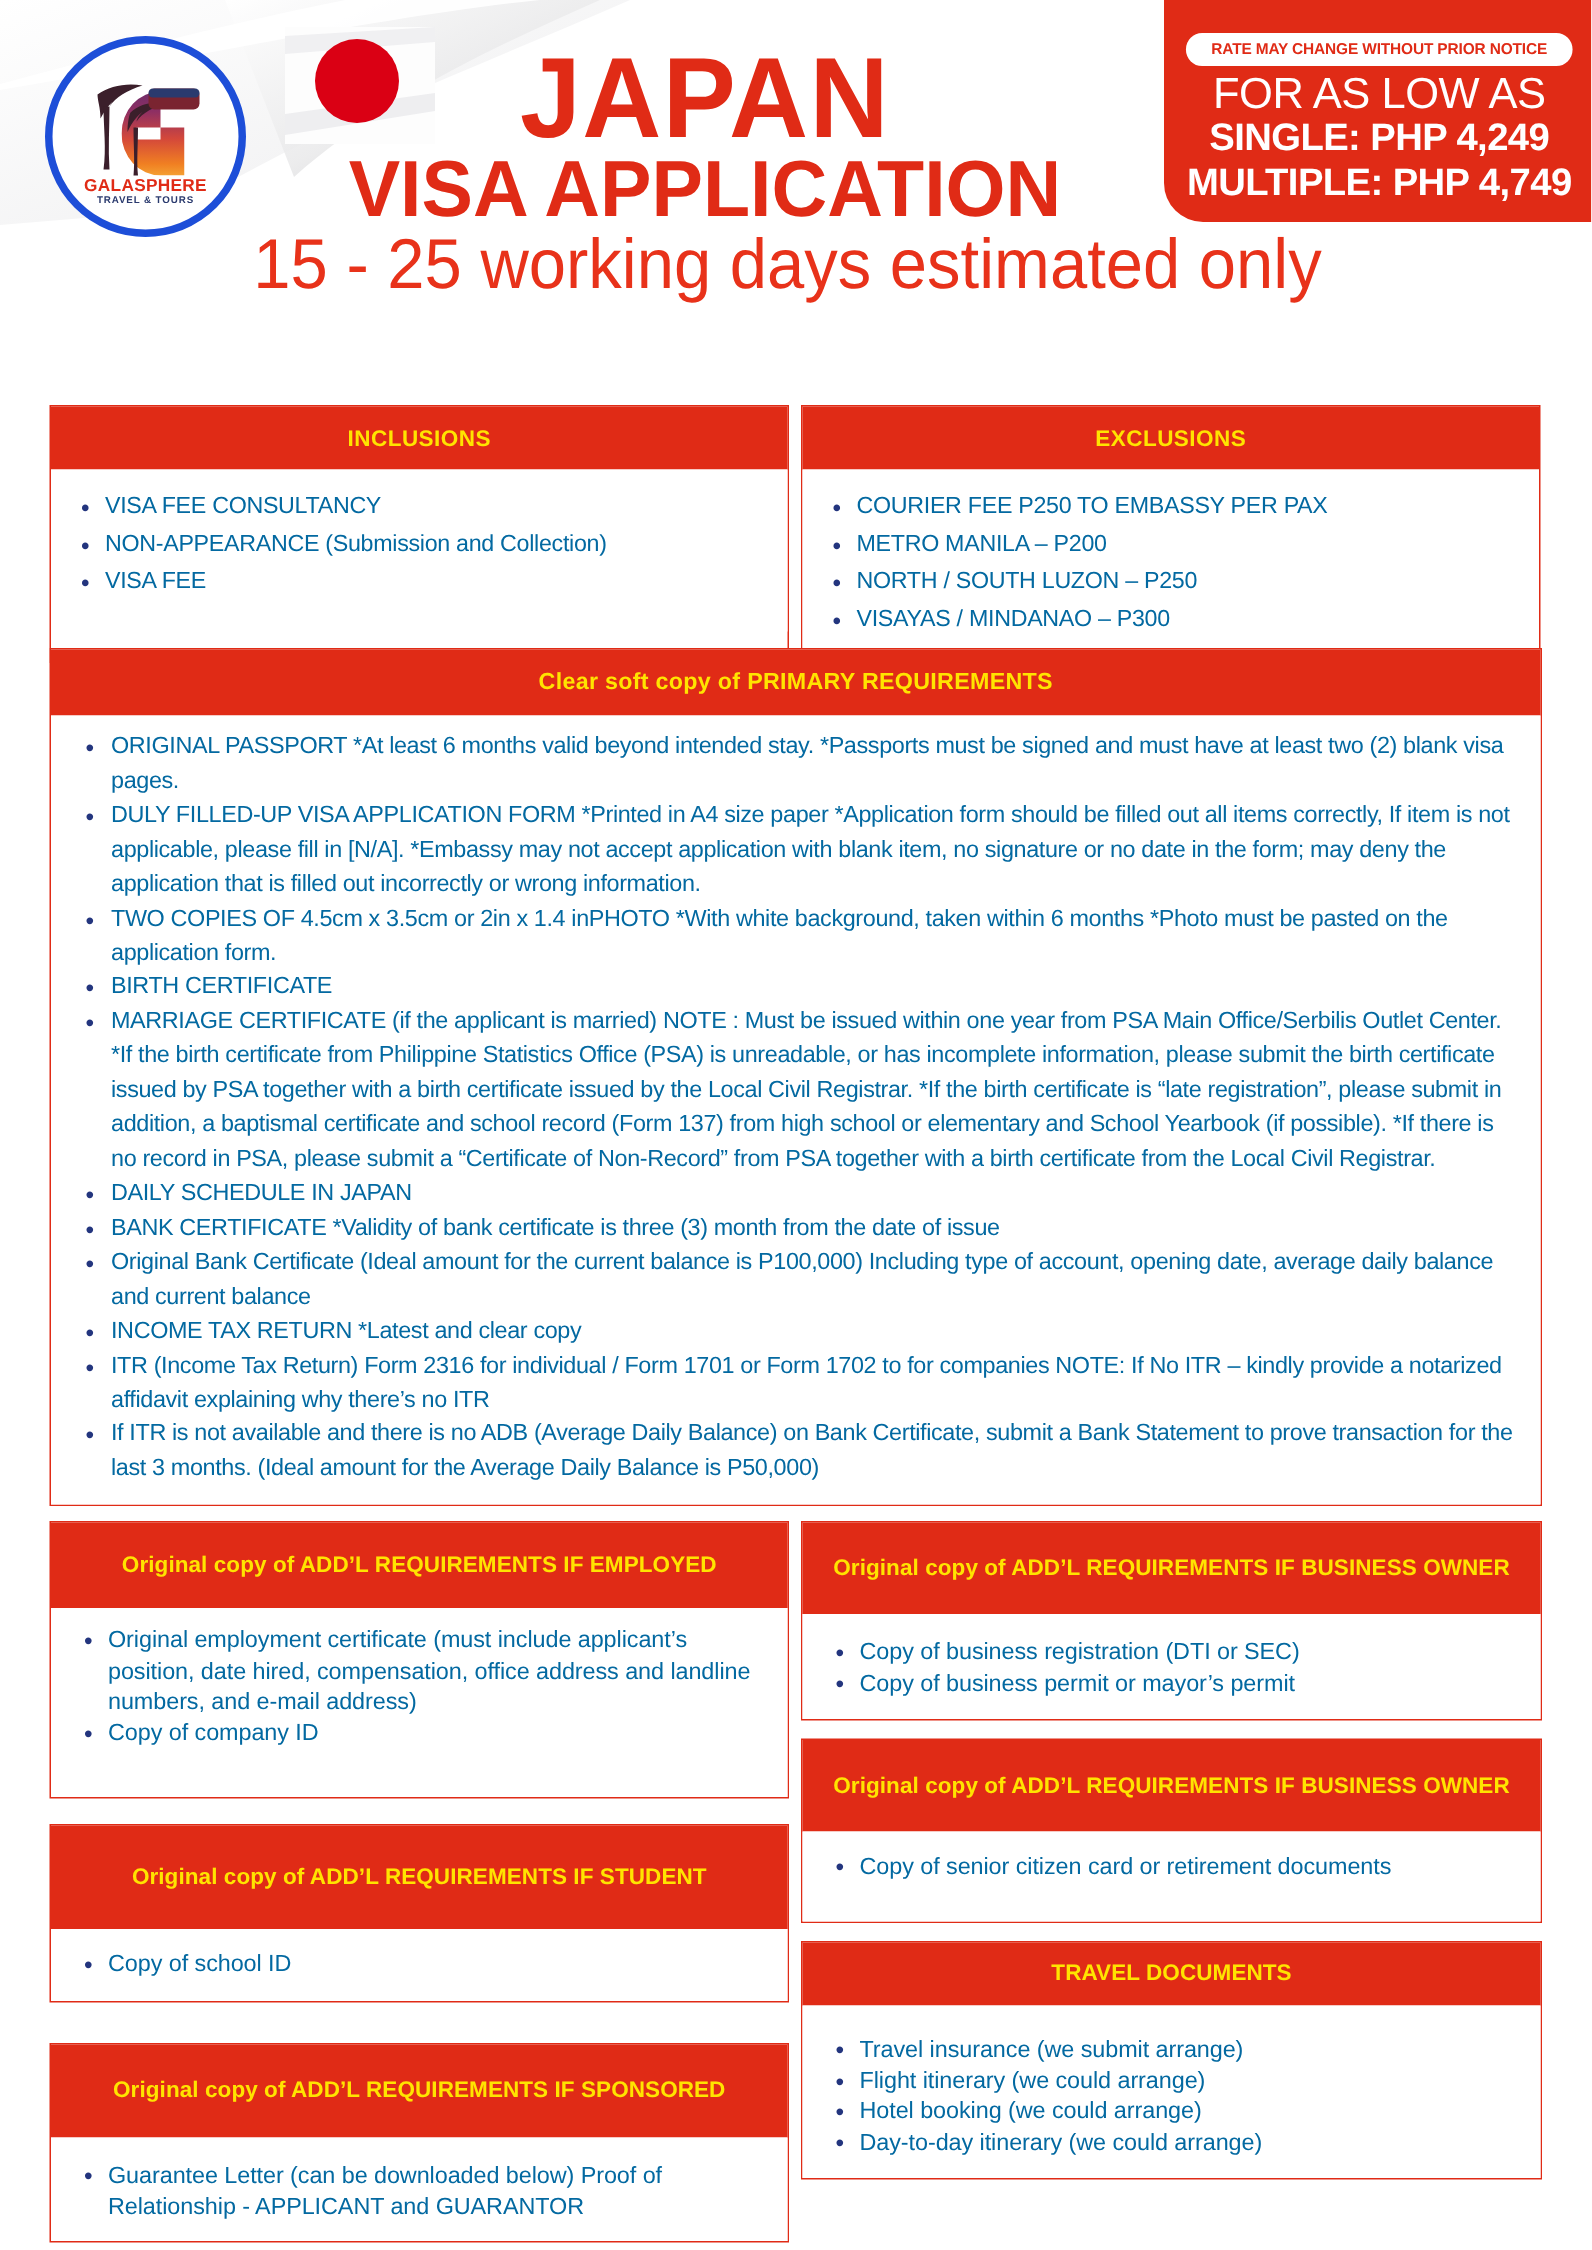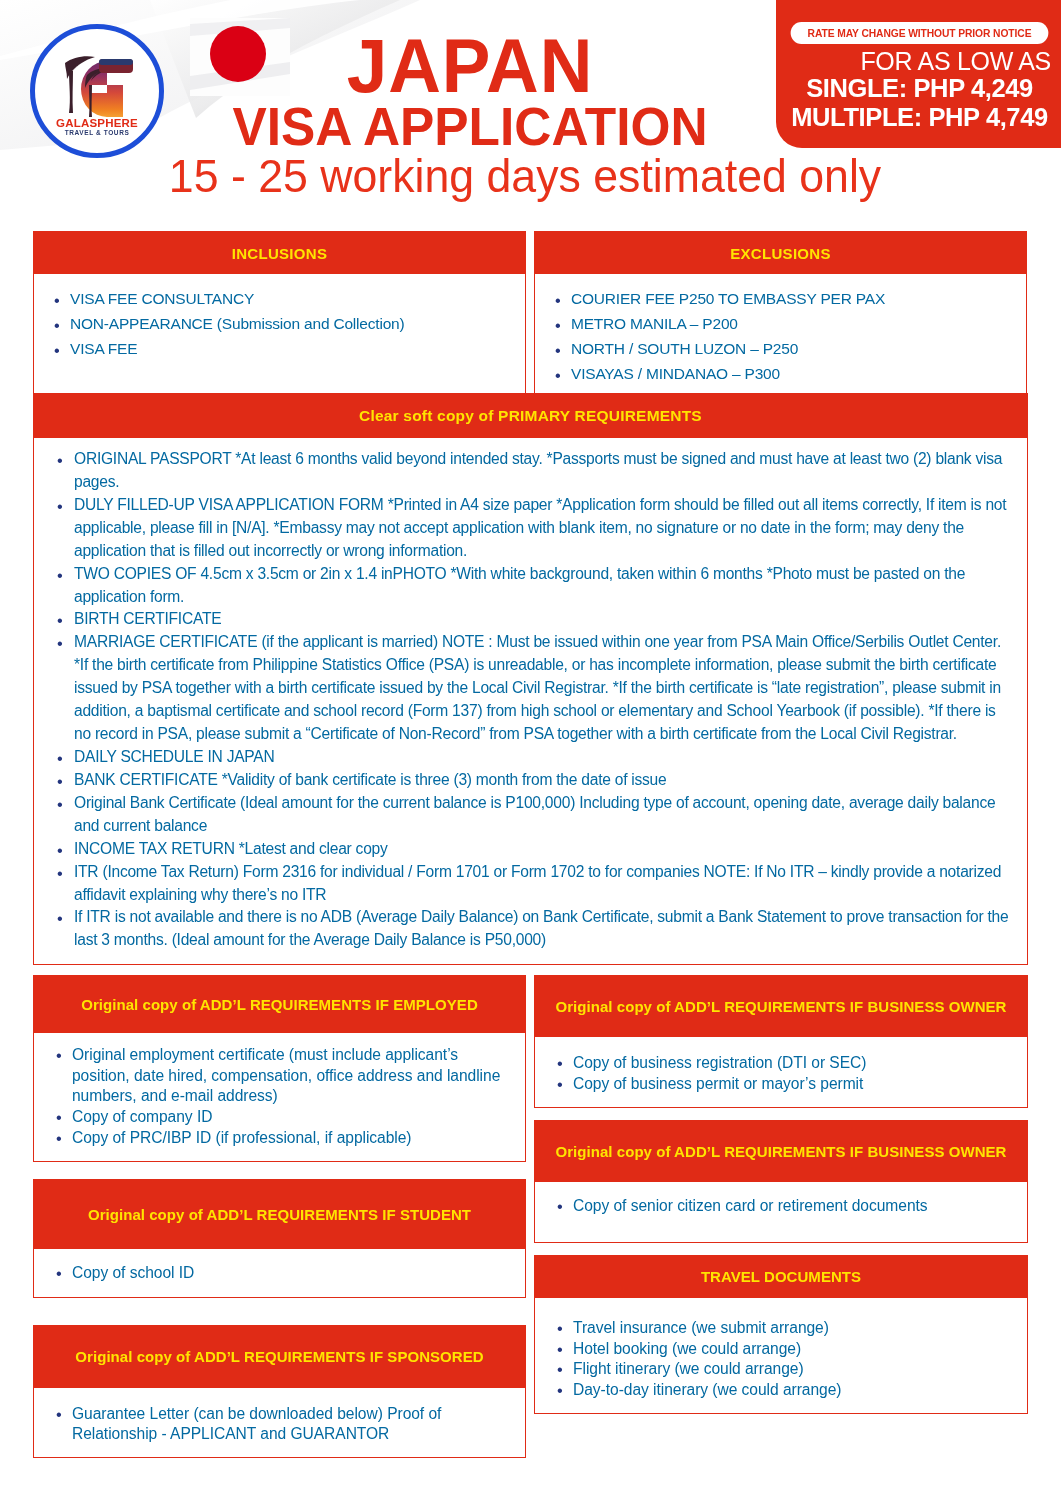--- a/index.html
+++ b/index.html
@@ -54,32 +54,32 @@
     padding: 8px 10px 6px 12px;
   }
   .rate-pill {
     background: #fff; color: #E02B16;
     border-radius: 14px; height: 22px;
     display: flex; align-items: center; justify-content: center;
     font-size: 10.5px; font-weight: 700; letter-spacing: -0.1px;
     margin: 14px 0 4px 0; transform: scaleX(0.98);
   }
   .p-low {
-    font-size: 25px; font-weight: 400; text-align: right;
+    font-size: 29px; font-weight: 400; text-align: center;
     line-height: 1.05; letter-spacing: -0.3px;
   }
   .p-line {
     font-size: 25.5px; font-weight: 700; text-align: center;
     line-height: 1.14; letter-spacing: -0.4px; white-space: nowrap;
   }
 
   
   .body-wrap { position:absolute; left:0; top:218px; width:1061px; }
 
-  .box { border: 1.5px solid #E02B16; background:#fff; }
+  .box { border: 1.5px solid #E02B16; background:#fff;margin-top:39px; }
   .box-head {
     background: #E02B16; color: #FFE400;
     font-weight: 700; text-align: center;
     display:flex; align-items:center; justify-content:center;
   }
   .box-body { background:#fff; }
 
   ul.blist { list-style: none; }
   ul.blist li {
     position: relative; padding-left: 22px;
@@ -261,21 +261,20 @@
     <div class="lower">
 
       <div class="lower-col-l">
 
         <div class="box">
           <div class="box-head h-employed">Original copy of ADD’L REQUIREMENTS IF EMPLOYED</div>
           <div class="box-body bd-employed">
             <ul class="blist">
                 <li>Original employment certificate (must include applicant’s position, date hired, compensation, office address and landline numbers, and e-mail address)</li>
                 <li>Copy of company ID</li>
-                <li>Copy of PRC/IBP ID (if professional, if applicable)</li>
               </ul>
           </div>
         </div>
 
         <div class="box" style="margin-top:17px;">
           <div class="box-head h-student">Original copy of ADD’L REQUIREMENTS IF STUDENT</div>
           <div class="box-body bd-student">
             <ul class="blist">
                 <li>Copy of school ID</li>
               </ul>
@@ -312,22 +311,22 @@
                 <li>Copy of senior citizen card or retirement documents</li>
               </ul>
           </div>
         </div>
 
         <div class="box" style="margin-top:12px;">
           <div class="box-head h-travel">TRAVEL DOCUMENTS</div>
           <div class="box-body bd-travel">
             <ul class="blist">
                 <li>Travel insurance (we submit arrange)</li>
+                <li>Flight itinerary (we could arrange)</li>
                 <li>Hotel booking (we could arrange)</li>
-                <li>Flight itinerary (we could arrange)</li>
                 <li>Day-to-day itinerary (we could arrange)</li>
               </ul>
           </div>
         </div>
 
       </div>
     </div>
   </div>
 </div>
 

